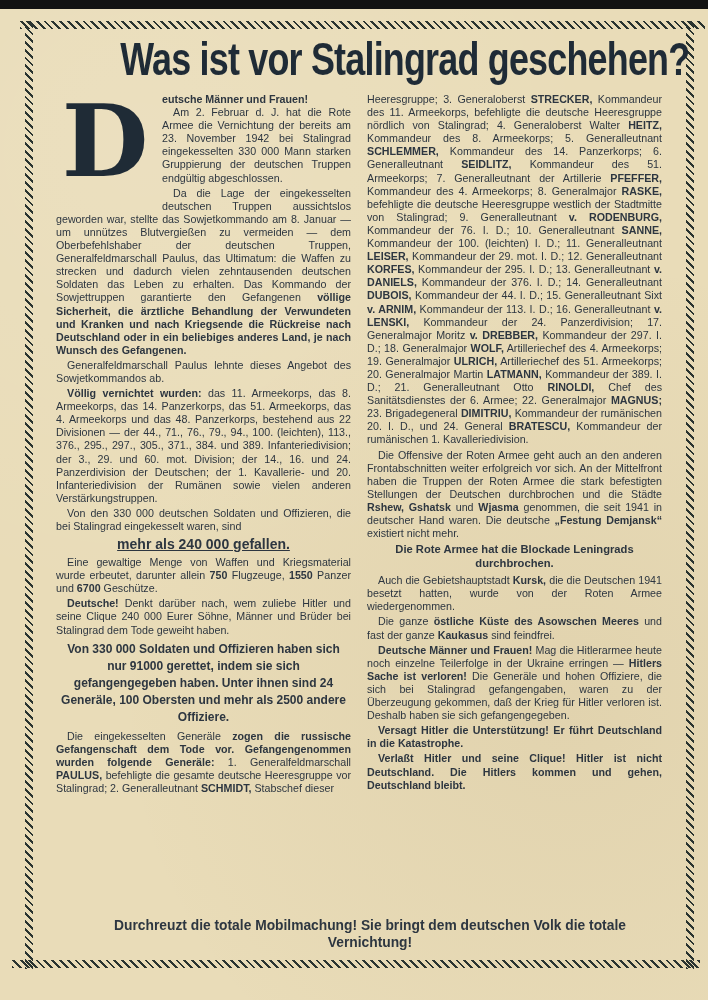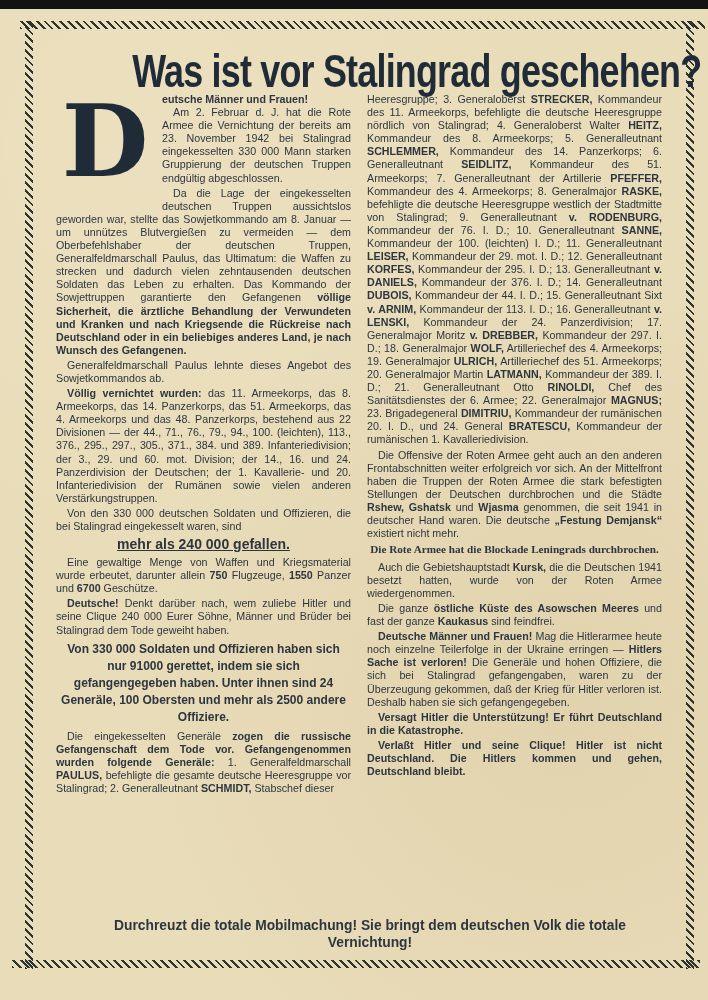--- a/index.html
+++ b/index.html
@@ -18,38 +18,38 @@
       var(--paper);
     color:var(--ink);
   }
   .scan-strip{position:absolute;top:0;left:0;width:708px;height:9px;background:#121212;}
   .edge{position:absolute;background:repeating-linear-gradient(45deg,var(--border) 0 2px,transparent 2px 5.5px);}
   .edge-top{left:20px;width:685px;top:21px;height:8px;}
   .edge-bottom{left:12px;width:688px;top:960px;height:8px;}
   .edge-left{left:25px;top:21px;width:8px;height:948px;}
   .edge-right{left:686px;top:21px;width:8px;height:948px;}
   h1.headline{
-    position:absolute;top:32px;left:40px;width:628px;margin:12px;
+    position:absolute;top:32px;left:40px;width:628px;margin:0;
     text-align:center;color:var(--headline);white-space:nowrap;
   }
   h1.headline .title-inner{
     display:inline-block;font-size:46px;font-weight:bold;letter-spacing:-1px;
     transform:scaleX(.78);transform-origin:center;
   }
   .content{
     position:absolute;top:93px;left:56px;width:606px;height:824px;
     display:flex;gap:16px;overflow:hidden;
   }
   .col{width:295px;font-size:10.7px;line-height:13.1px;}
   .para{margin:0 0 2px;text-align:justify;}
   .para.body{text-indent:11px;}
   .para.noindent{text-indent:0;}
   .para.lead-head{font-weight:bold;text-align:left;text-indent:0;margin-bottom:0;}
   .para.center-bold{text-align:center;font-weight:bold;font-size:14px;line-height:16px;text-indent:0;margin:3px 0 4px;text-decoration:underline;}
-  .para.center-bold-sm{text-align:center;font-weight:bold;font-size:11.2px;line-height:13.5px;text-indent:0;margin:3px 0 4px;font-family:Liberation Serif, serif;}
+  .para.center-bold-sm{text-align:center;font-weight:bold;font-size:11.2px;line-height:13.5px;text-indent:0;margin:3px 0 4px;}
   .para.center-bold-lg{text-align:center;font-weight:bold;font-size:12px;line-height:17px;text-indent:0;margin:4px 0;}
   .para.bold-body{font-weight:bold;text-indent:11px;}
   .b{font-weight:bold;}
   .drop-cap{
     float:left;font-family:"DejaVu Serif",serif;font-weight:bold;
     font-size:100px;line-height:88px;height:104px;width:98px;
     color:var(--headline);text-align:center;margin:4px 8px 2px 0;
   }
   .footer{
     position:absolute;top:918px;left:80px;width:580px;

